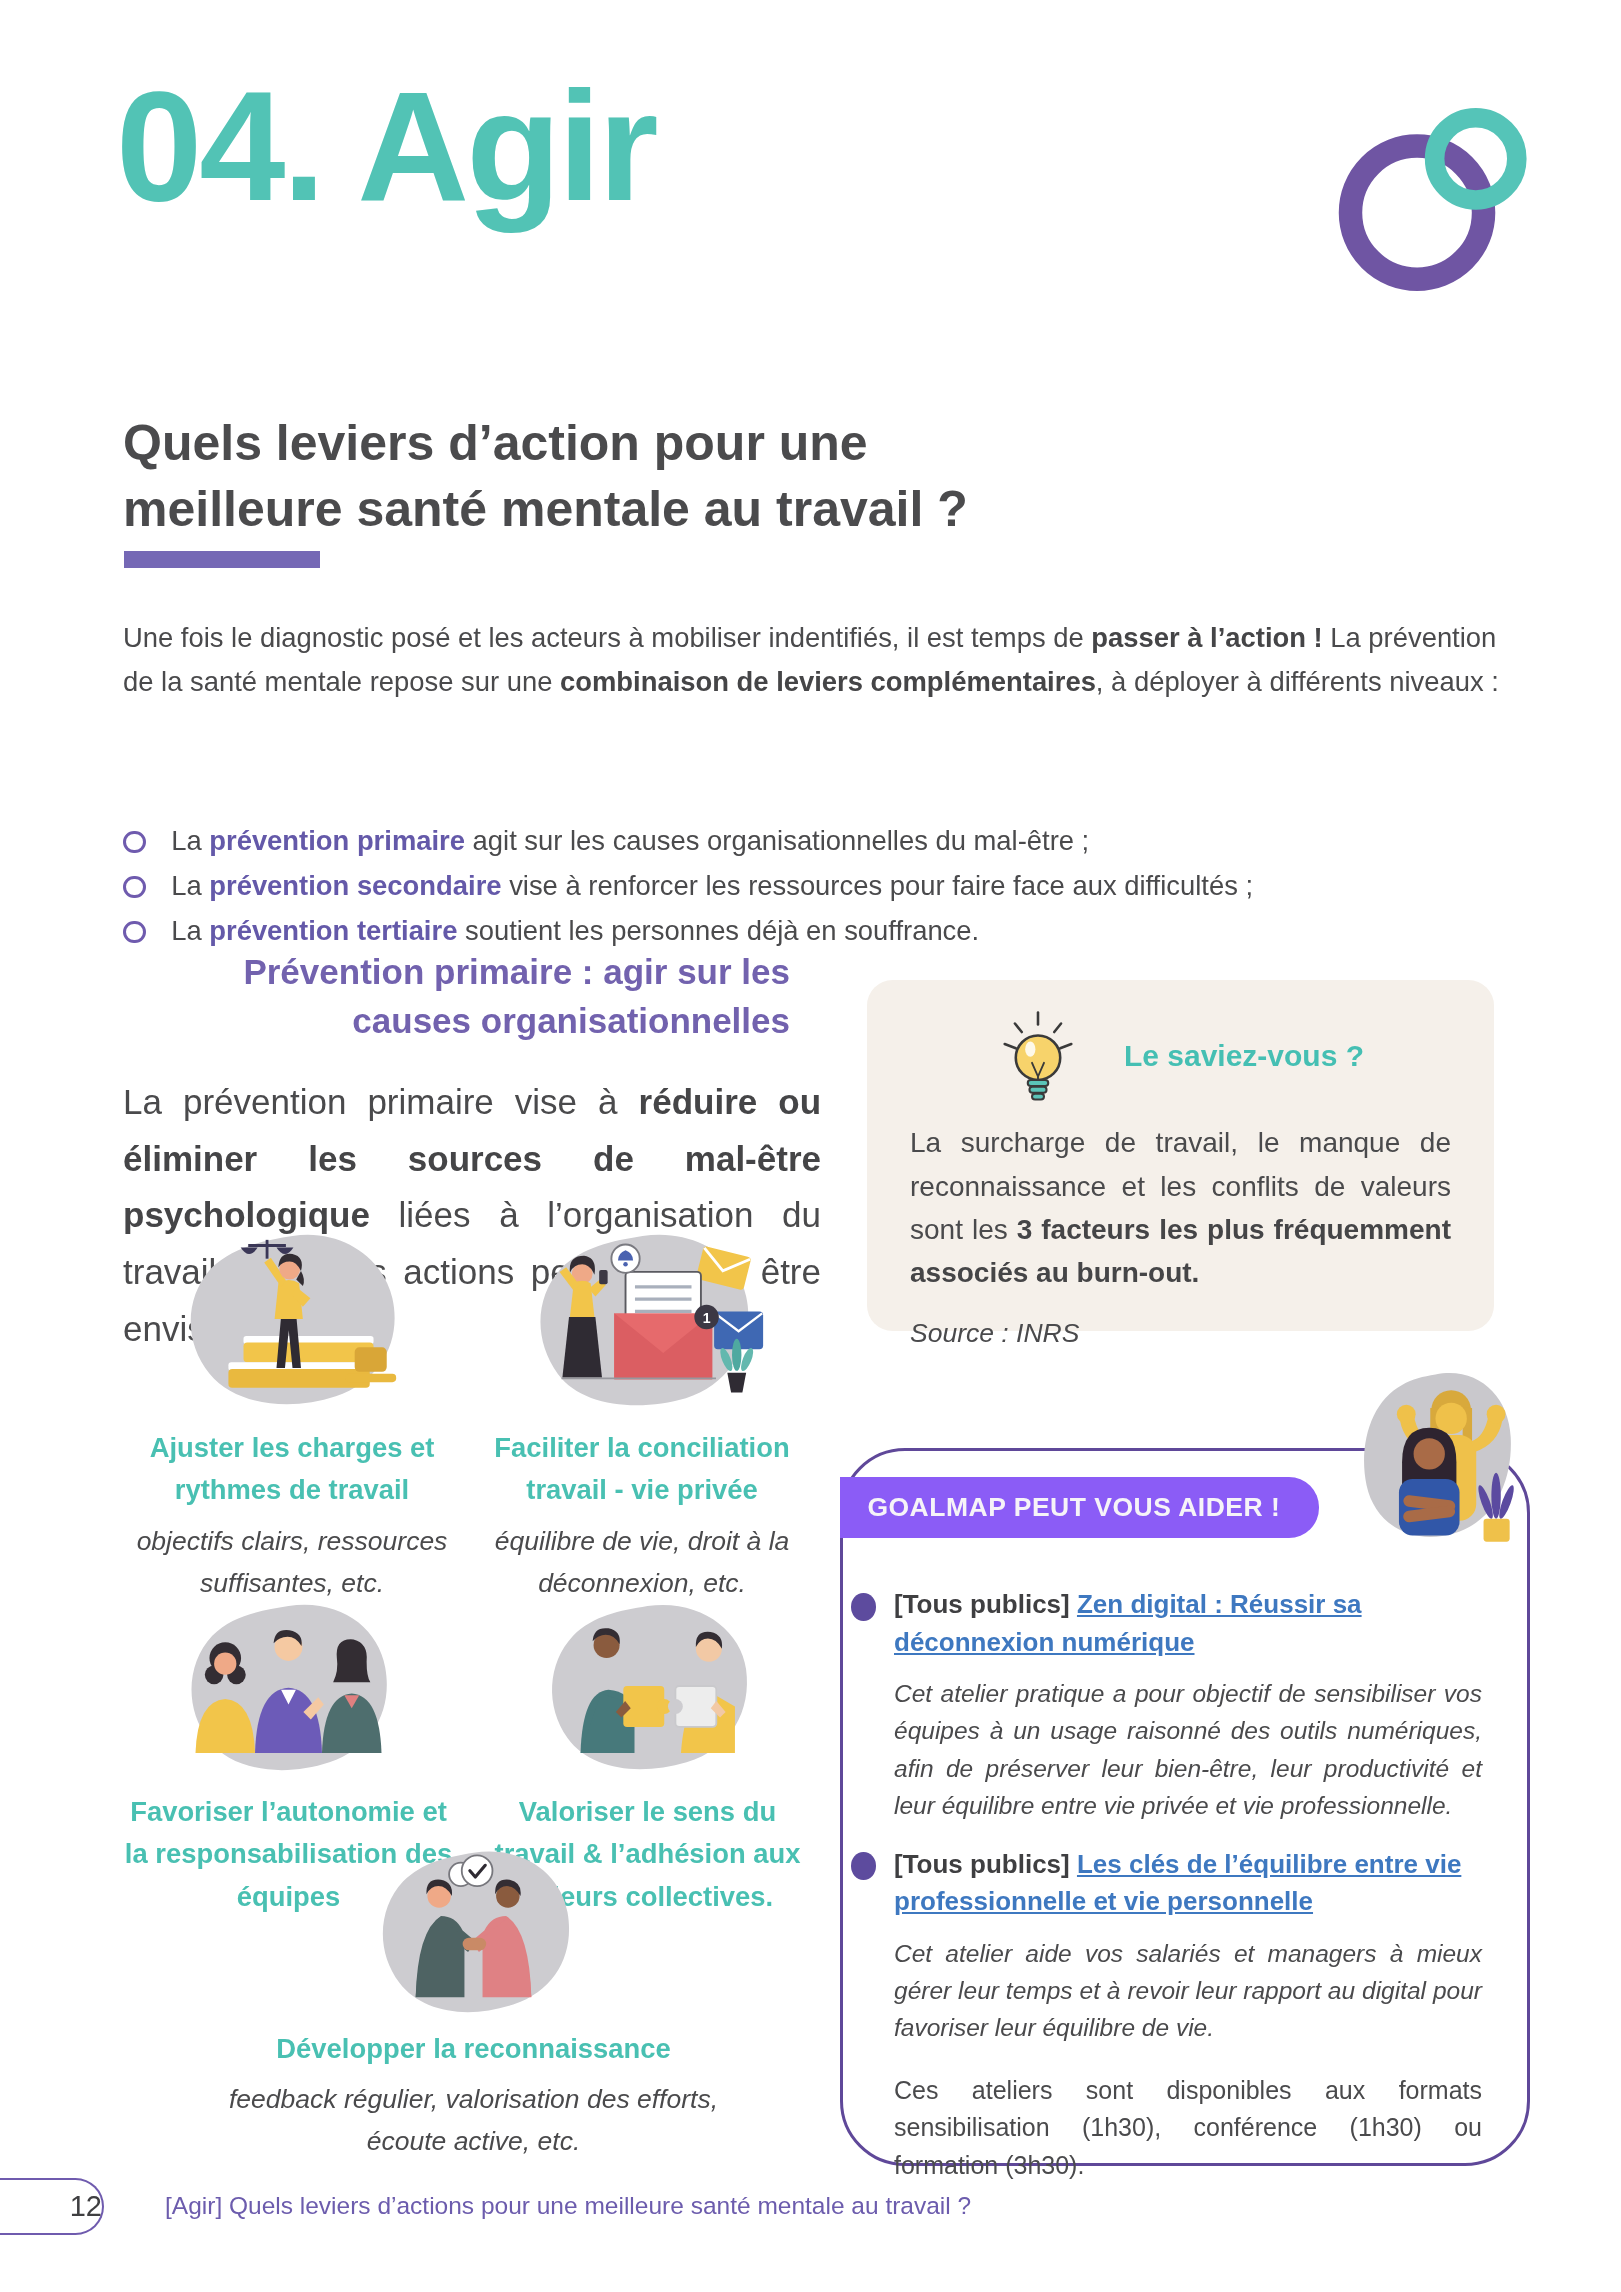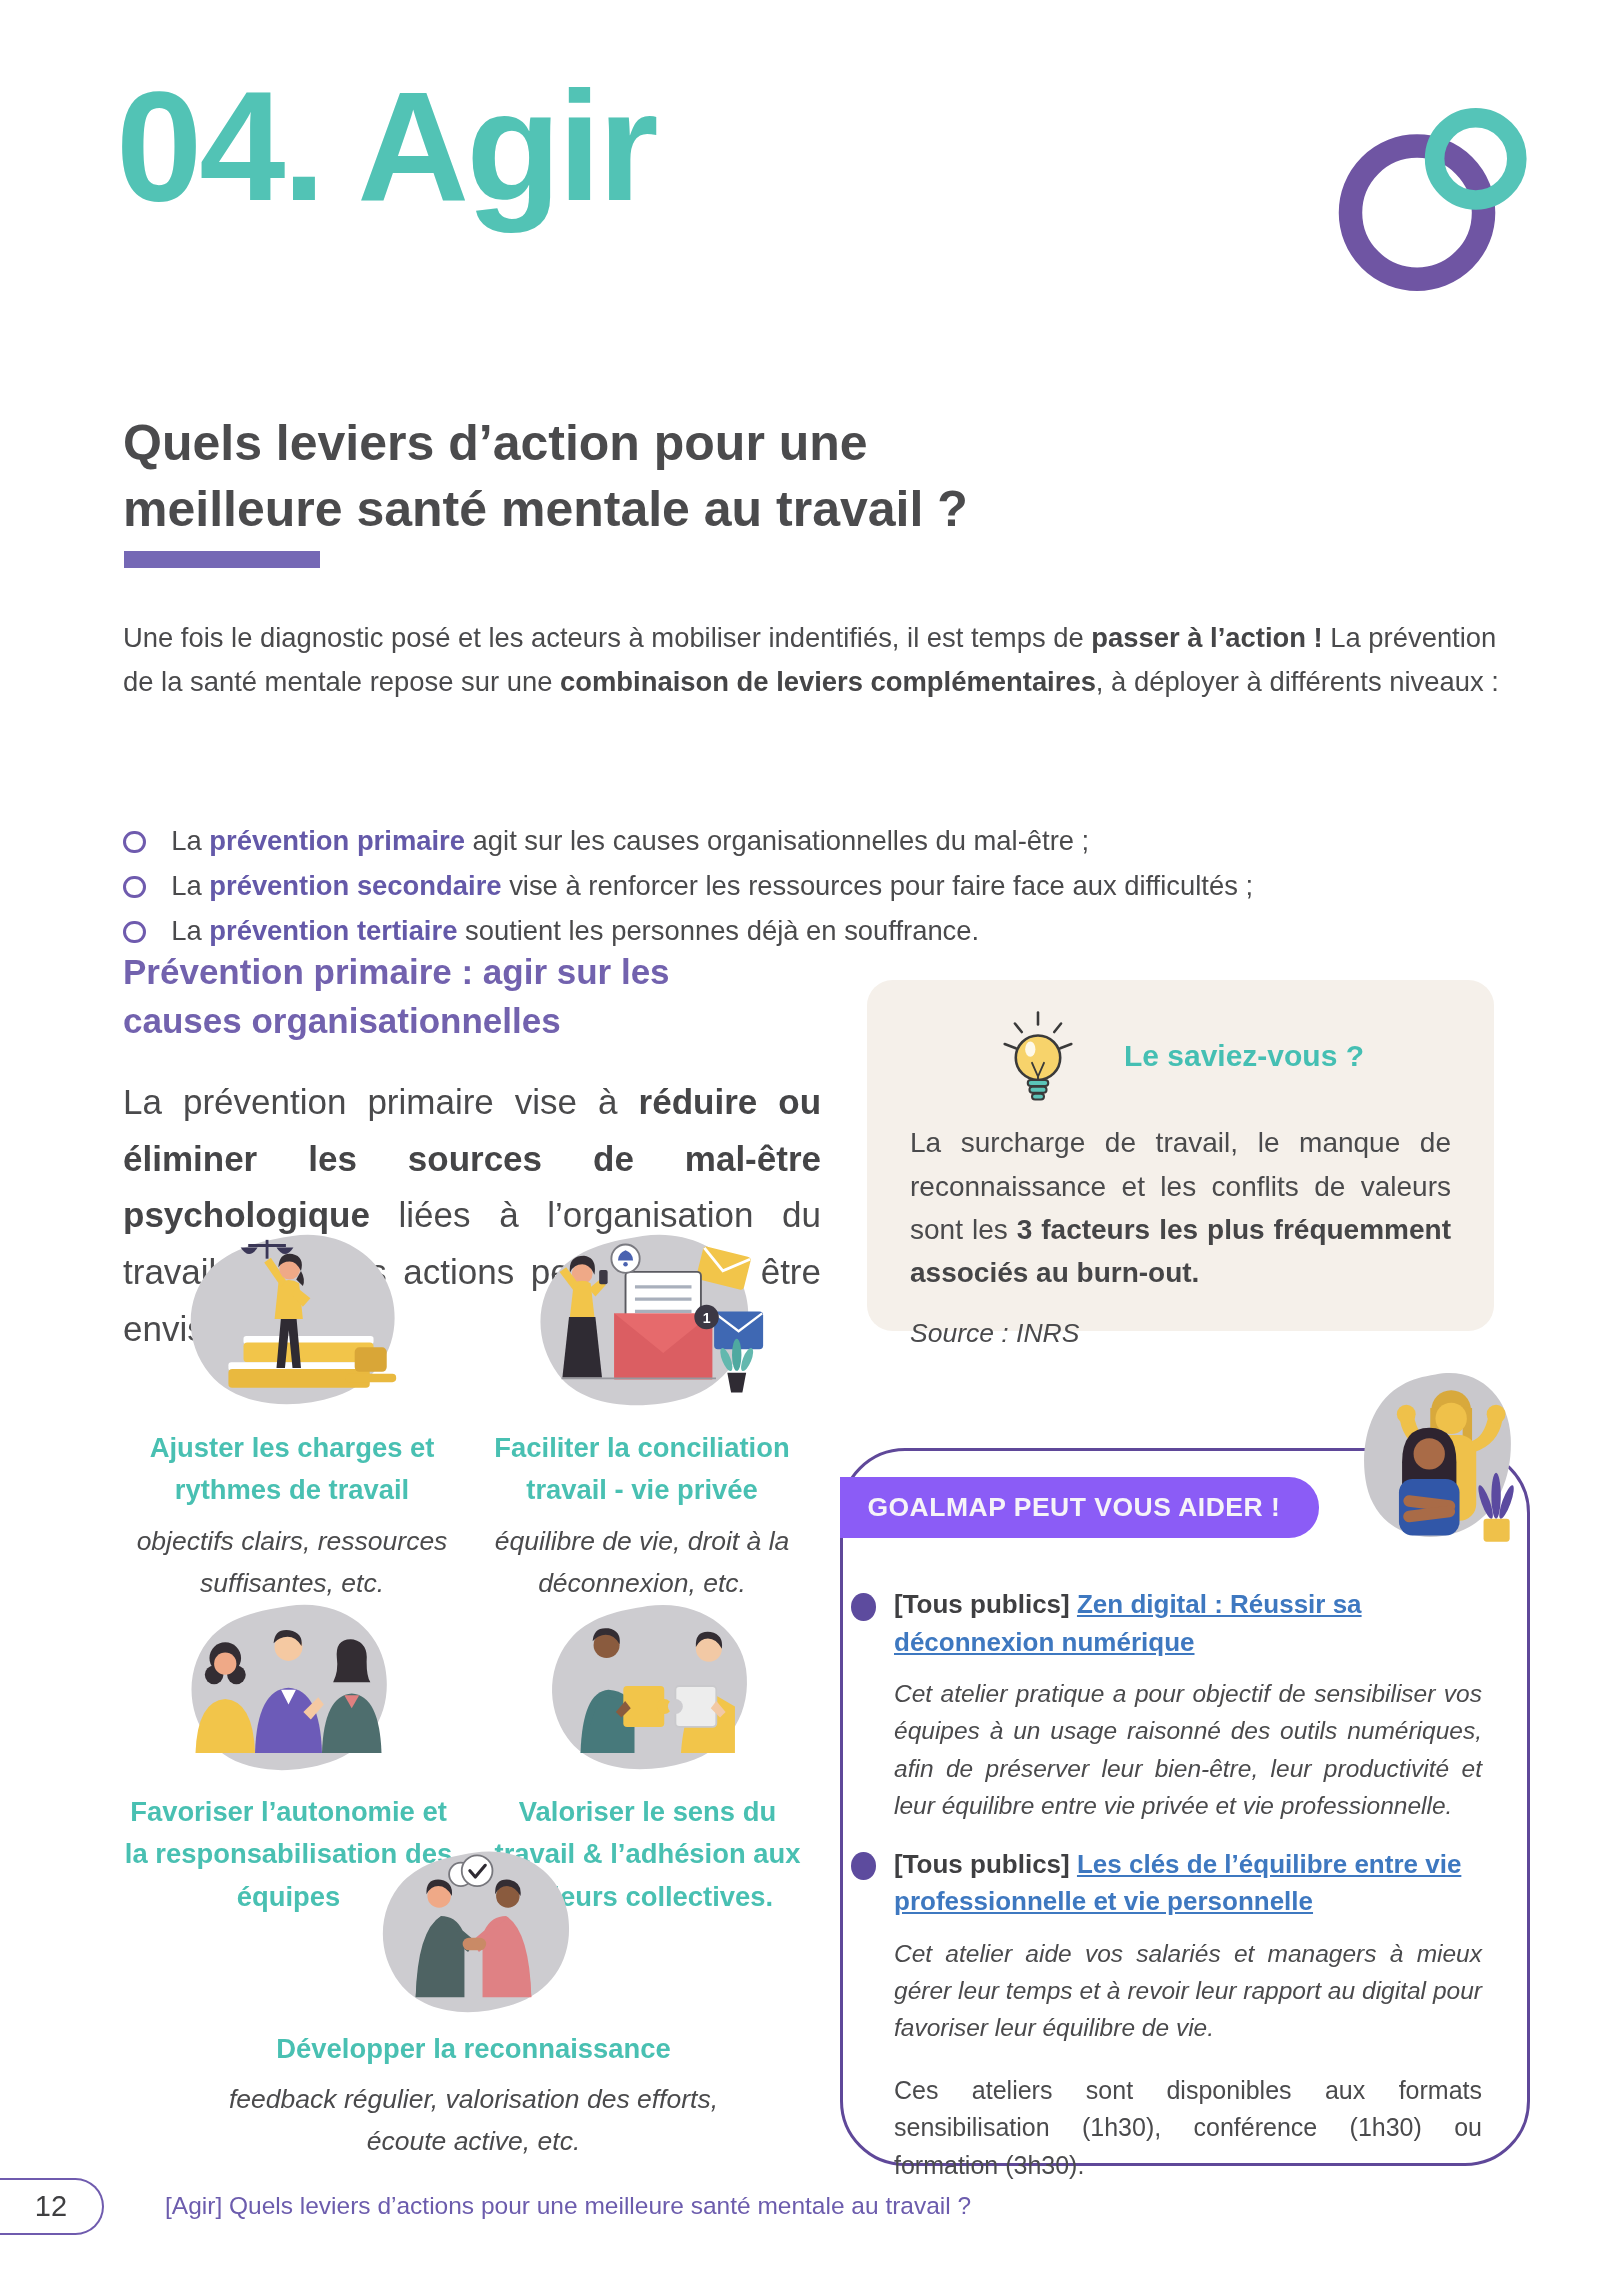--- a/index.html
+++ b/index.html
@@ -17,21 +17,21 @@
   
   .intro { left:123px; top:616px; width:1380px; font-size:27.4px; line-height:1.6; }
   .intro b, .bold-dark { font-weight:700; color:#454547; }
 
   .bullet-list { left:123px; top:823px; width:1392px; }
   .bullet-row { display:flex; align-items:flex-start; margin-bottom:8.8px; font-size:27.4px; line-height:1.32; }
   .ring { flex:0 0 auto; width:16.7px; height:16.7px; border:3.4px solid #6F5BAE; border-radius:50%; margin:7.8px 25.5px 0 0; }
   .term { font-weight:700; color:#6459A9; }
 
   
-  .section-heading { left:123px; top:947px; width:667px; font-size:35px; font-weight:700; color:#7262AE; line-height:1.4; }
+  .section-heading { left:123px; top:947px; width:667px; font-size:35px; font-weight:700; color:#7262AE; line-height:1.4;text-align:right; }
   .primary-para { left:123px; top:1074px; width:698px; font-size:35px; line-height:1.62; text-align:justify; }
 
   .action-card { text-align:center; }
   .action-card svg { display:block; margin:0 auto; }
   .action-title { margin-top:11.8px; font-size:27.4px; font-weight:700; color:#49C0B2; line-height:1.55; }
   .action-sub { margin-top:7.8px; font-size:26.5px; font-style:italic; color:#4A4A4C; line-height:1.6; }
 
   
   .dyk-box { left:867px; top:980px; width:627px; height:351px; background:#F5F0EA; border-radius:25.5px; box-sizing:border-box; }
   .dyk-head { display:flex; align-items:center; gap:39px; padding:23.5px 39px 0 33px;justify-content:center; }
@@ -47,21 +47,21 @@
   .gm-content { left:894px; top:1586px; width:588px; z-index:2; }
   .gm-item { position:relative; margin-bottom:21.6px; }
   .gm-label { font-size:26px; font-weight:700; color:#3F3F41; line-height:1.45; }
   .gm-bullet { position:absolute; left:-43px; top:6.9px; width:24.5px; height:28px; background:#5D4B9E; border-radius:50%; }
   .gm-link { color:#3E78C0; font-weight:700; text-decoration:underline; cursor:pointer; }
   .gm-desc { margin-top:13.7px; font-size:24.5px; font-style:italic; line-height:1.52; text-align:justify; color:#4A4A4C; }
   .gm-footer { font-size:25px; line-height:1.5; text-align:justify; margin-top:25.5px; }
 
   
   .page-badge { left:0; top:2178px; width:104px; height:57px; background:#fff; border:2.9px solid #6F5BAE; border-left:none;
-                border-radius:0 32px 32px 0; display:flex; align-items:center; justify-content:center;
+                border-radius:0 32px 32px 0; display:flex; align-items:center; justify-content:flex-end;
                 font-size:29px; color:#3F3F41; box-sizing:border-box; }
   .footer-text { left:165px; top:2192px; font-size:24.5px; color:#6C5CAD; }
 </style>
 </head>
 <body>
 
 <div id="page">
 
   <div class="abs chapter-title">04. Agir</div>
 

